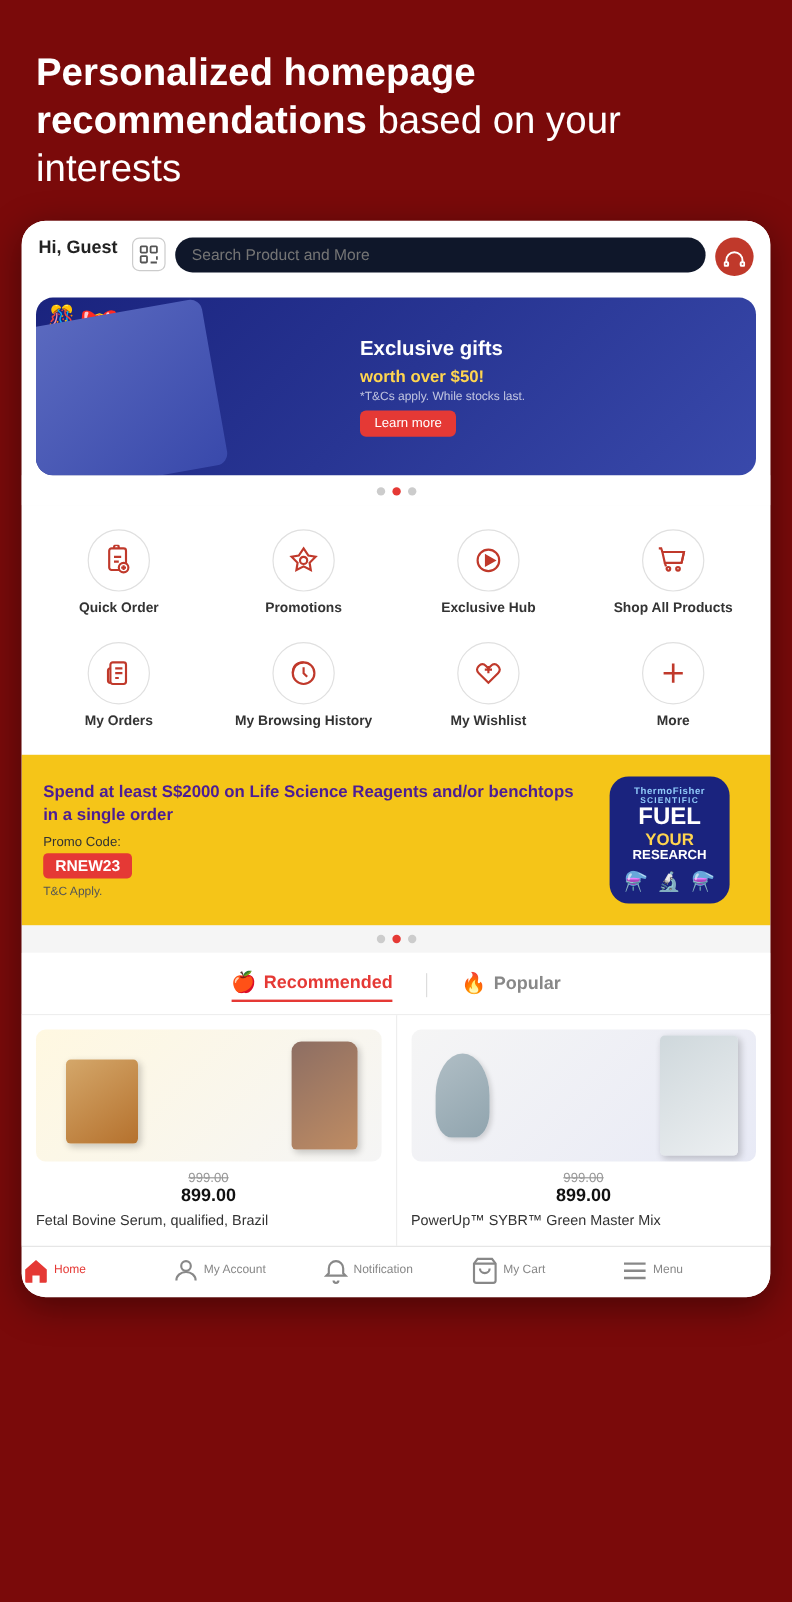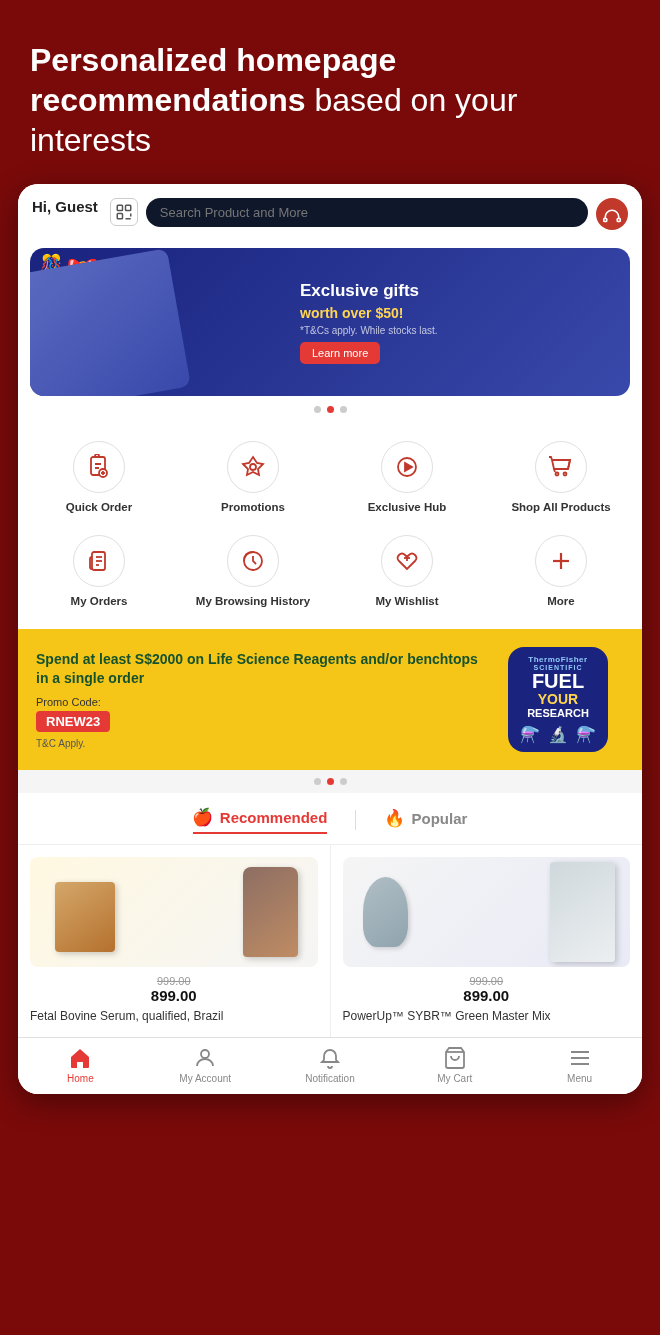--- a/index.html
+++ b/index.html
@@ -225,21 +225,21 @@
       align-items: center;
       min-height: 140px;
       position: relative;
     }
     .promo-text {
       flex: 1;
     }
     .promo-text h3 {
       font-size: 14px;
       font-weight: 800;
-      color: #14532d;
+      color: #4c1d95;
       line-height: 1.35;
     }
     .promo-code-label {
       font-size: 11px;
       color: #333;
       margin-top: 8px;
     }
     .promo-code-badge {
       background: #e53935;
       color: white;
@@ -441,21 +441,21 @@
     
     .bottom-nav {
       background: white;
       display: flex;
       border-top: 1px solid #e0e0e0;
       padding: 8px 0 10px 0;
     }
     .nav-item {
       flex: 1;
       display: flex;
-      flex-direction: column;
+      flex-direction: row;
       align-items: center;
       gap: 3px;
       cursor: pointer;
     }
     .nav-icon {
       font-size: 22px;
       color: #888;
     }
     .nav-icon.active {
       color: #e53935;

